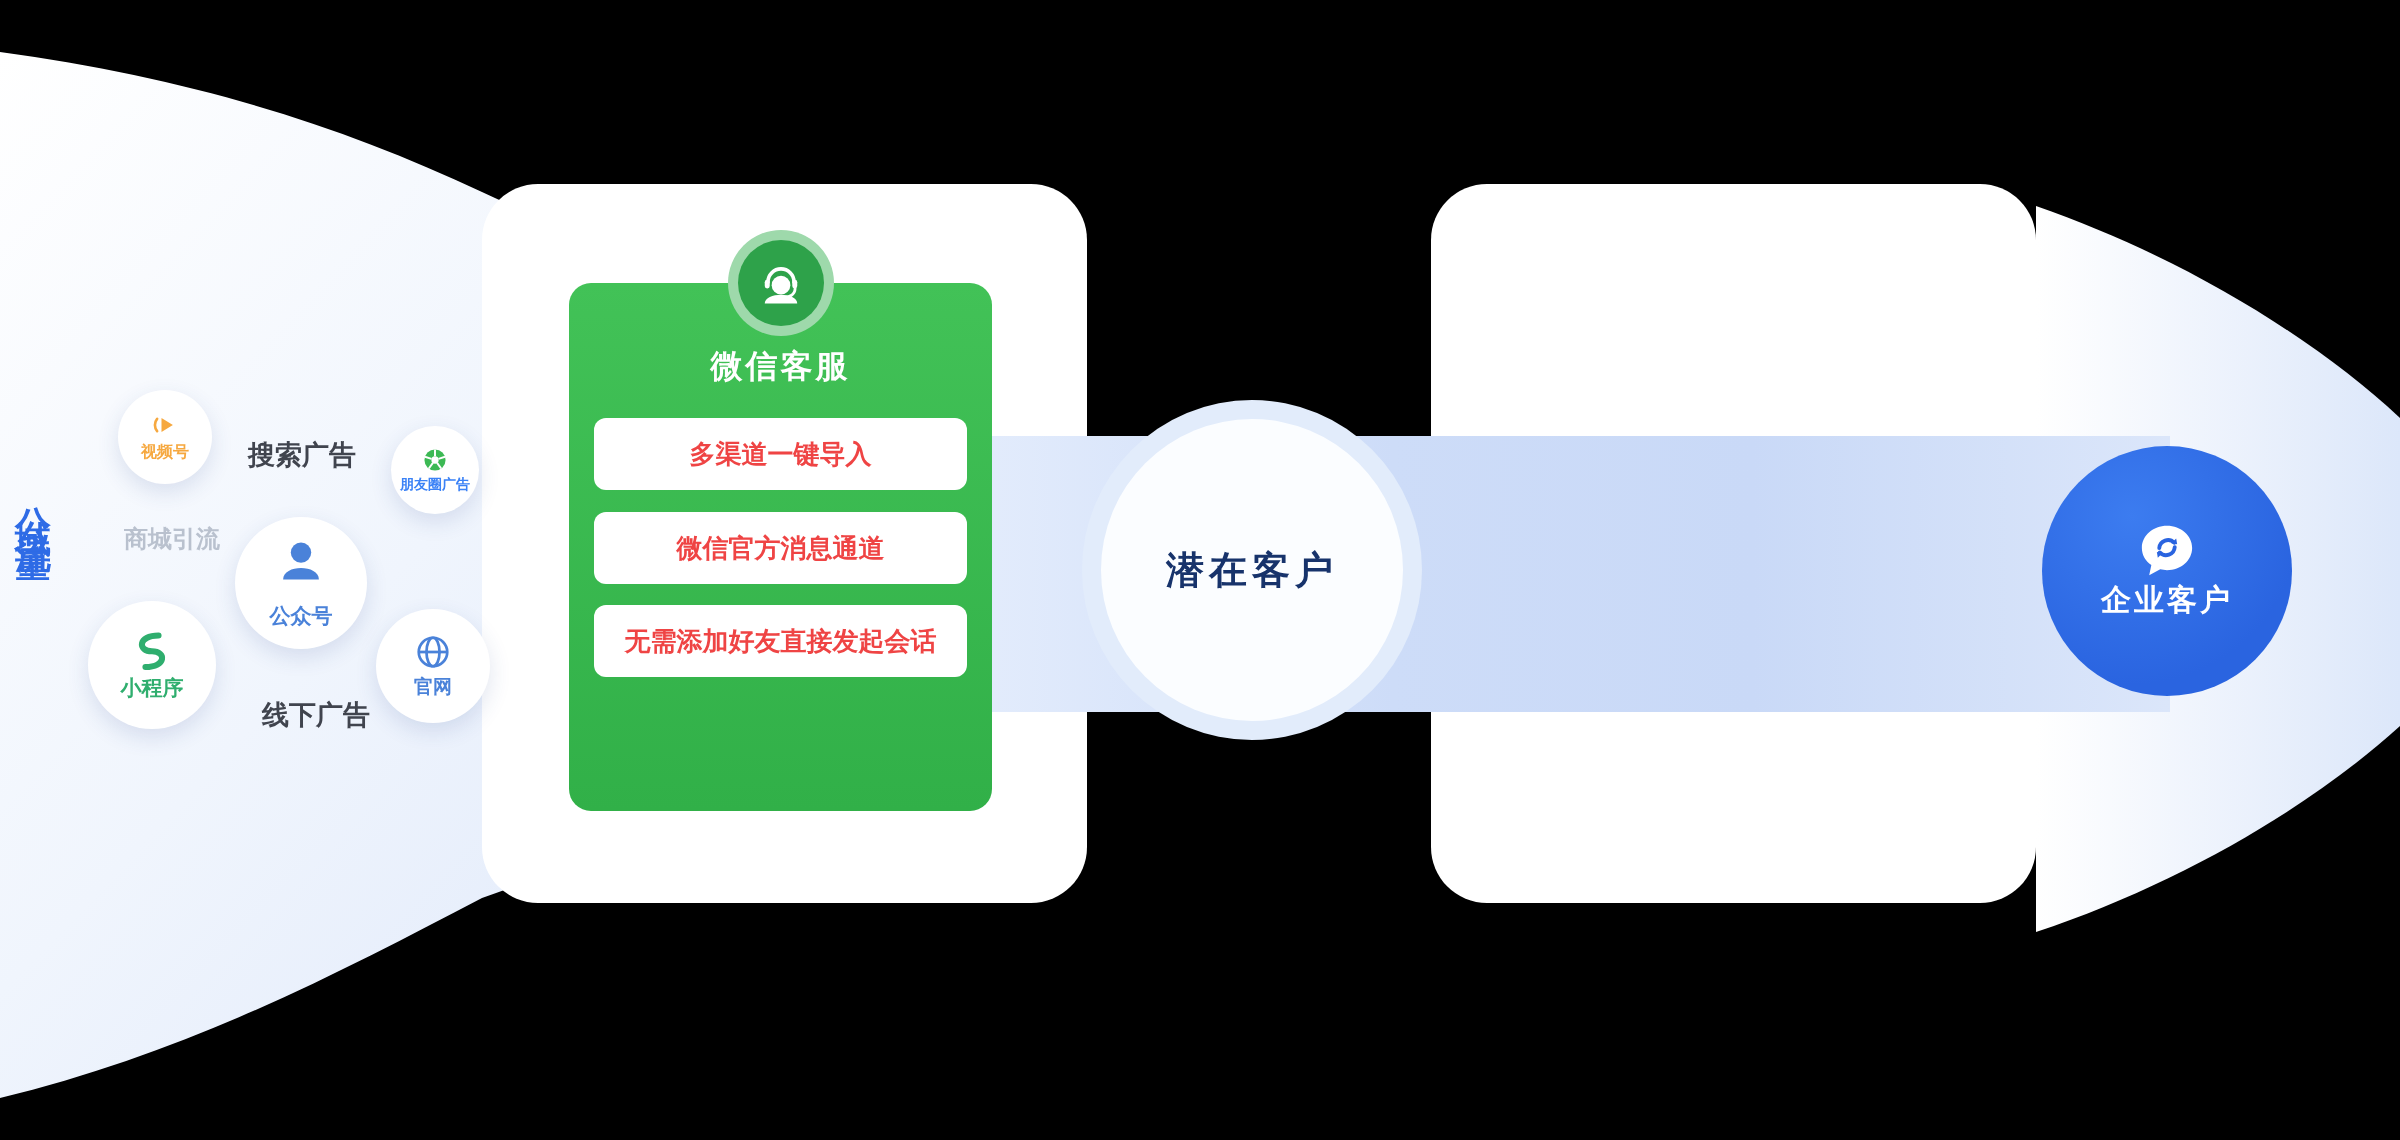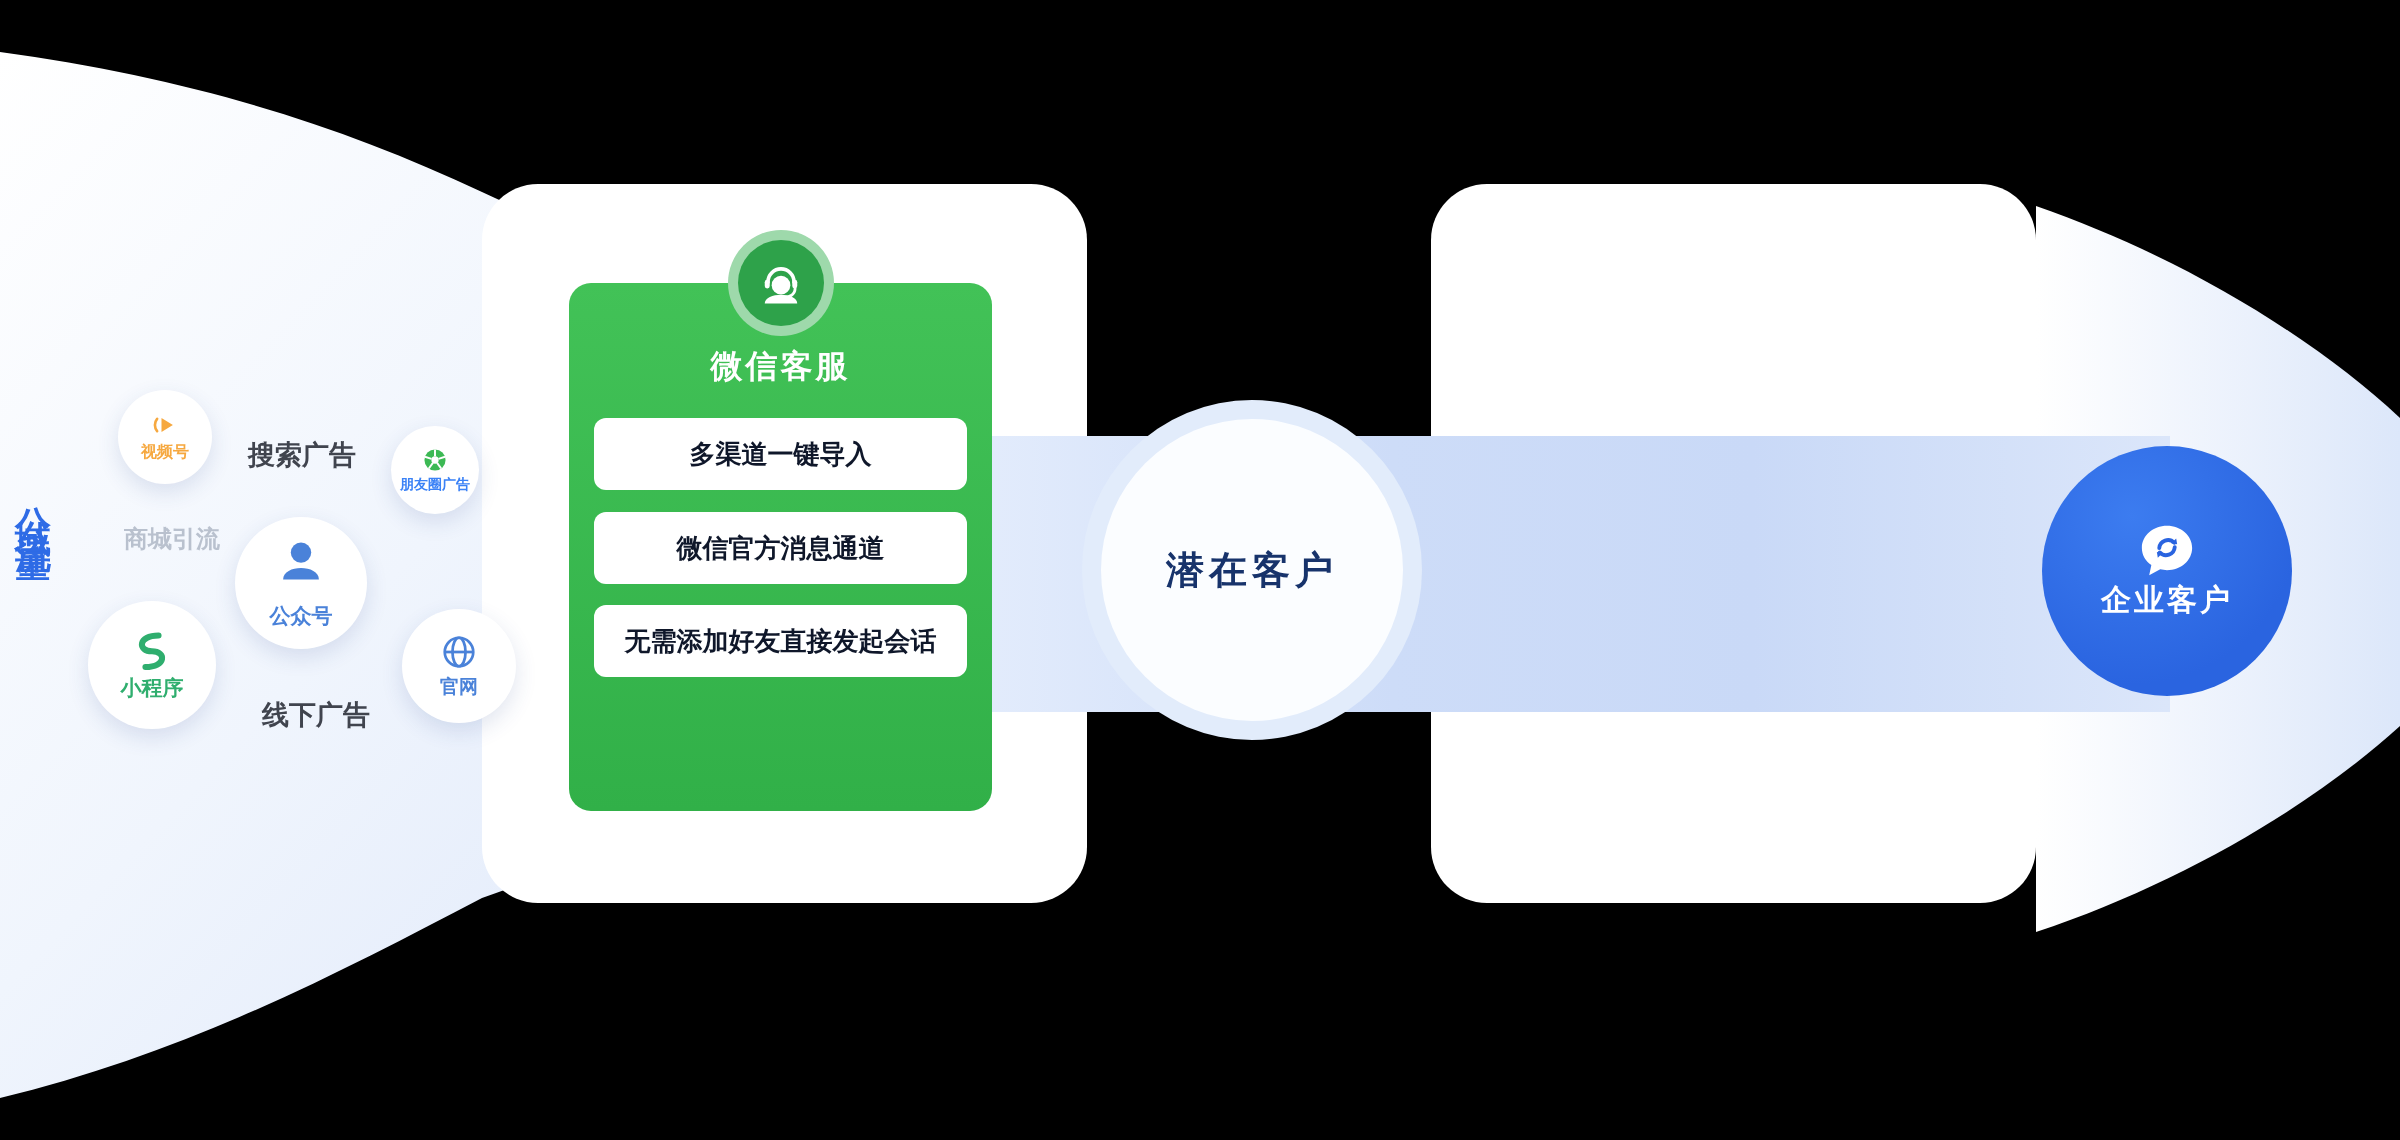--- a/index.html
+++ b/index.html
@@ -38,21 +38,21 @@
     position:absolute; left:0; top:62px; width:100%; text-align:center;
     color:#ffffff; font-size:32px; font-weight:bold; letter-spacing:3px;
   }
   .pill {
     position:absolute; left:25px; width:373px; height:72px;
     background:#ffffff; border-radius:12px;
     display:flex; align-items:center; justify-content:center;
     font-weight:bold; font-size:26px; white-space:nowrap;
   }
   .pill.p1 { top:135px; } .pill.p2 { top:229px; } .pill.p3 { top:322px; } .pill.p4 { top:415px; }
-  #panel-green  .pill { color:#0f172a; }
+  #panel-green  .pill { color:#ef4444; }
   #panel-orange .pill { color:#ee7b28; }
 
   
   .center-halo {
     position:absolute; z-index:3; left:1082px; top:400px; width:340px; height:340px;
     border-radius:50%; background:#e2ecfb;
     display:flex; align-items:center; justify-content:center;
   }
   .center-circle {
     width:302px; height:302px; border-radius:50%; background:#fbfdff;
@@ -73,21 +73,21 @@
   
   .bubble {
     position:absolute; z-index:3; background:#ffffff; border-radius:50%;
     display:flex; flex-direction:column; align-items:center; justify-content:center; gap:3px;
     box-shadow:0 8px 22px rgba(40,70,140,0.14);
   }
   #b-channels { left:118px; top:390px; width:94px;  height:94px; }
   #b-moments  { left:391px; top:426px; width:88px;  height:88px; }
   #b-gzh      { left:235px; top:517px; width:132px; height:132px; }
   #b-xcx      { left:88px;  top:601px; width:128px; height:128px; }
-  #b-site     { left:402px; top:609px; width:114px; height:114px; }
+  #b-site     { left:376px; top:609px; width:114px; height:114px; }
   #b-channels .lbl { font-size:16px; color:#f6a83f; font-weight:bold; }
   #b-moments  .lbl { font-size:14px; color:#3b82f6; font-weight:bold; }
   #b-gzh      .lbl { font-size:21px; color:#4a82d9; font-weight:bold;margin-top:17px; }
   #b-xcx      .lbl { font-size:21px; color:#2fae6e; font-weight:bold; }
   #b-site     .lbl { font-size:19px; color:#4a82d9; font-weight:bold; }
 
   .src-text { position:absolute; z-index:3; width:160px; text-align:center; font-weight:bold; }
   #t-search  { left:222px; top:437px; font-size:27px; color:#40444e; }
   #t-mall    { left:92px;  top:523px; font-size:24px; color:#b9c1ce; }
   #t-offline { left:236px; top:697px; font-size:27px; color:#40444e; }

